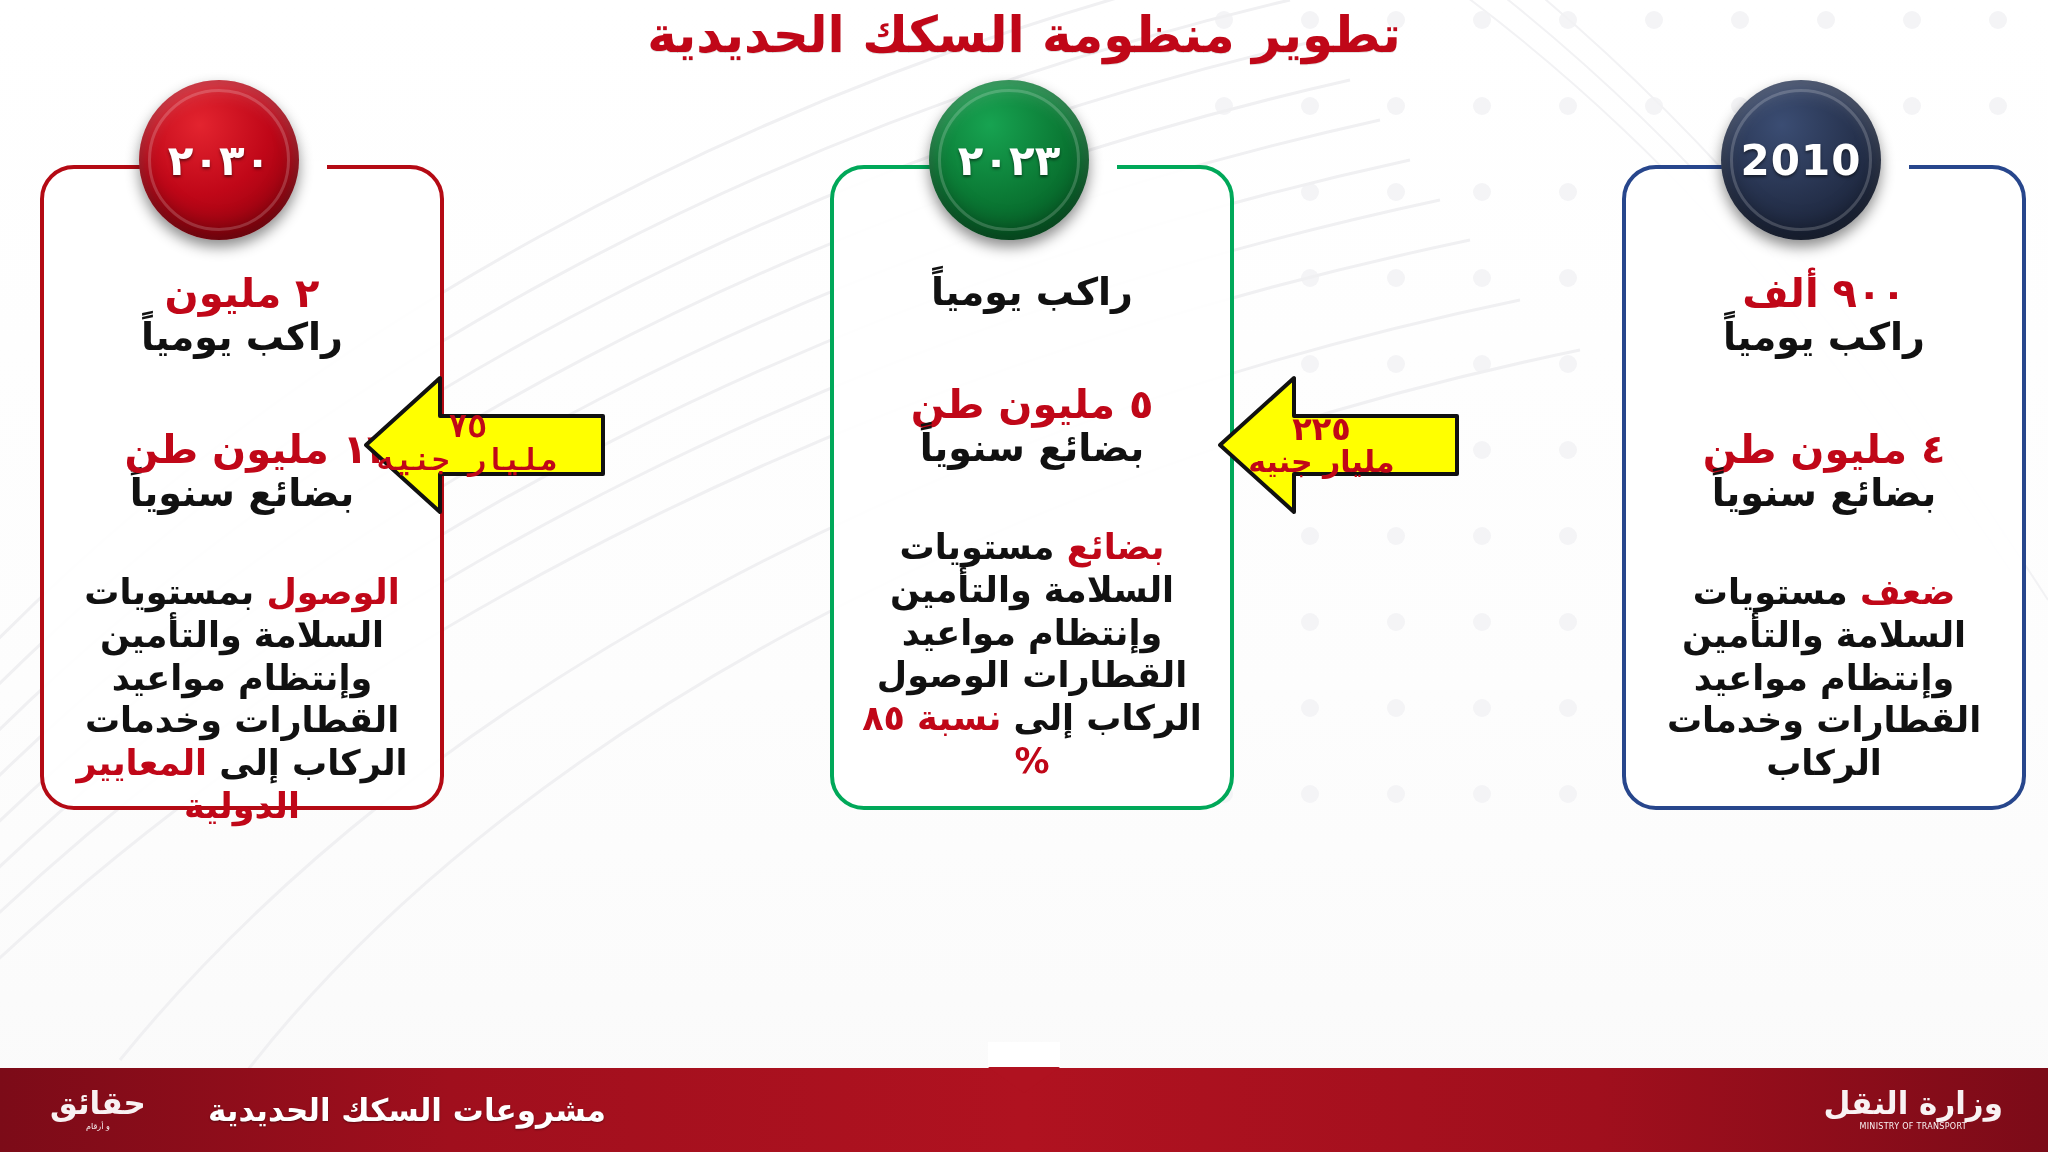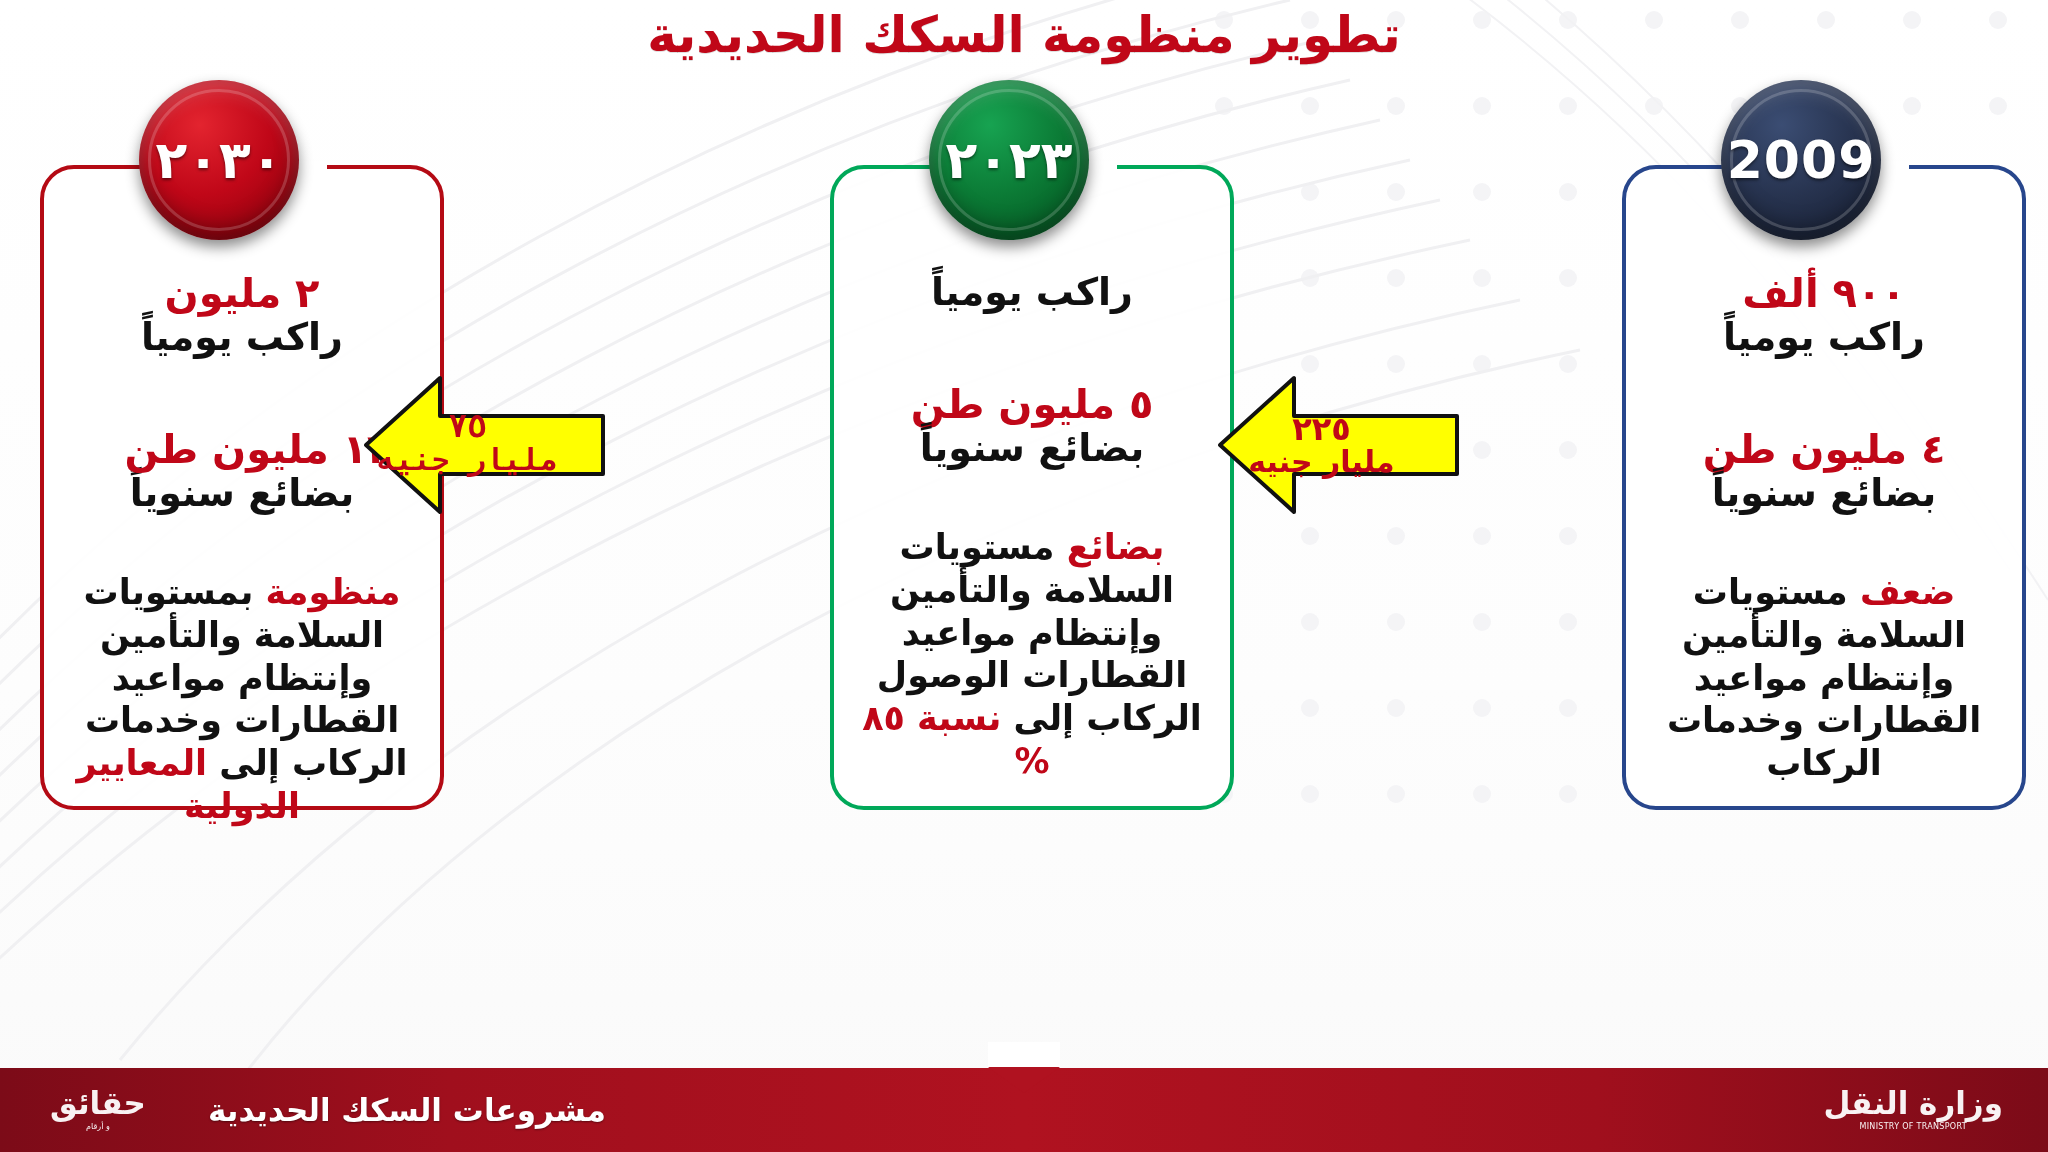--- a/index.html
+++ b/index.html
@@ -57,21 +57,21 @@
     width:170px;height:22px;background:#ffffff;z-index:1;
   }
 
   
   .badge{
     position:absolute;
     top:80px;
     width:160px;height:160px;border-radius:50%;
     z-index:8;
     display:flex;align-items:center;justify-content:center;
-    color:#fff;font-size:52px;font-weight:bold;letter-spacing:1px;
+    color:#fff;font-size:42px;font-weight:bold;letter-spacing:1px;
     box-shadow:0 7px 14px rgba(0,0,0,.45), inset 0 -10px 22px rgba(0,0,0,.38), inset 0 10px 18px rgba(255,255,255,.22);
   }
   .badge .ring{
     position:absolute;inset:9px;border-radius:50%;
     border:3px solid rgba(255,255,255,.18);
   }
   .badge span{position:relative;z-index:2;text-shadow:0 2px 3px rgba(0,0,0,.5);}
   .badge.b2030{left:139px;background:radial-gradient(circle at 38% 28%, #e3242f 0%, #c00718 46%, #7d0009 100%);}
   .badge.b2023{left:929px;background:radial-gradient(circle at 38% 28%, #17a351 0%, #0b7a35 48%, #034d1d 100%);}
   .badge.b2014{left:1721px;background:radial-gradient(circle at 38% 28%, #3b4d73 0%, #27334f 48%, #131a2b 100%);}
@@ -178,21 +178,21 @@
   <div class="notch"></div>
   <div class="card-inner">
     <div class="blk b1">
       <div class="hl">٢ مليون</div>
       <div class="sub">راكب يومياً</div>
     </div>
     <div class="blk b2">
       <div class="hl">١٣ مليون طن</div>
       <div class="sub">بضائع سنوياً</div>
     </div>
-    <div class="blk b3 para"><span class="red">منظومة</span><span> بمستويات السلامة والتأمين وإنتظام مواعيد القطارات وخدمات الركاب إلى </span><span class="red">المعايير الدولية</span></div>
+    <div class="blk b3 para"><span class="red">الوصول</span><span> بمستويات السلامة والتأمين وإنتظام مواعيد القطارات وخدمات الركاب إلى </span><span class="red">المعايير الدولية</span></div>
   </div>
 </div>
 <div class="badge b2030">
   <div class="ring"></div>
   <span>٢٠٣٠</span>
 </div>
 
 <div class="card c2023">
   <div class="notch"></div>
   <div class="card-inner">
@@ -220,21 +220,21 @@
     </div>
     <div class="blk b2">
       <div class="hl">٤ مليون طن</div>
       <div class="sub">بضائع سنوياً</div>
     </div>
     <div class="blk b3 para"><span class="red">ضعف</span><span> مستويات السلامة والتأمين وإنتظام مواعيد القطارات وخدمات الركاب</span></div>
   </div>
 </div>
 <div class="badge b2014">
   <div class="ring"></div>
-  <span>2009</span>
+  <span>2010</span>
 </div>
 
 <div class="arrow a1">
   <svg width="245" height="150" viewBox="0 0 245 150" aria-hidden="true">
     <polygon points="4,75 78,8 78,46 241,46 241,104 78,104 78,142" fill="#ffff00" stroke="#111111" stroke-width="4" stroke-linejoin="round"></polygon>
   </svg>
   <div class="arrow-label">
     <div class="n">٧٥</div>
     <div class="u">مليار جنيه</div>
   </div>

